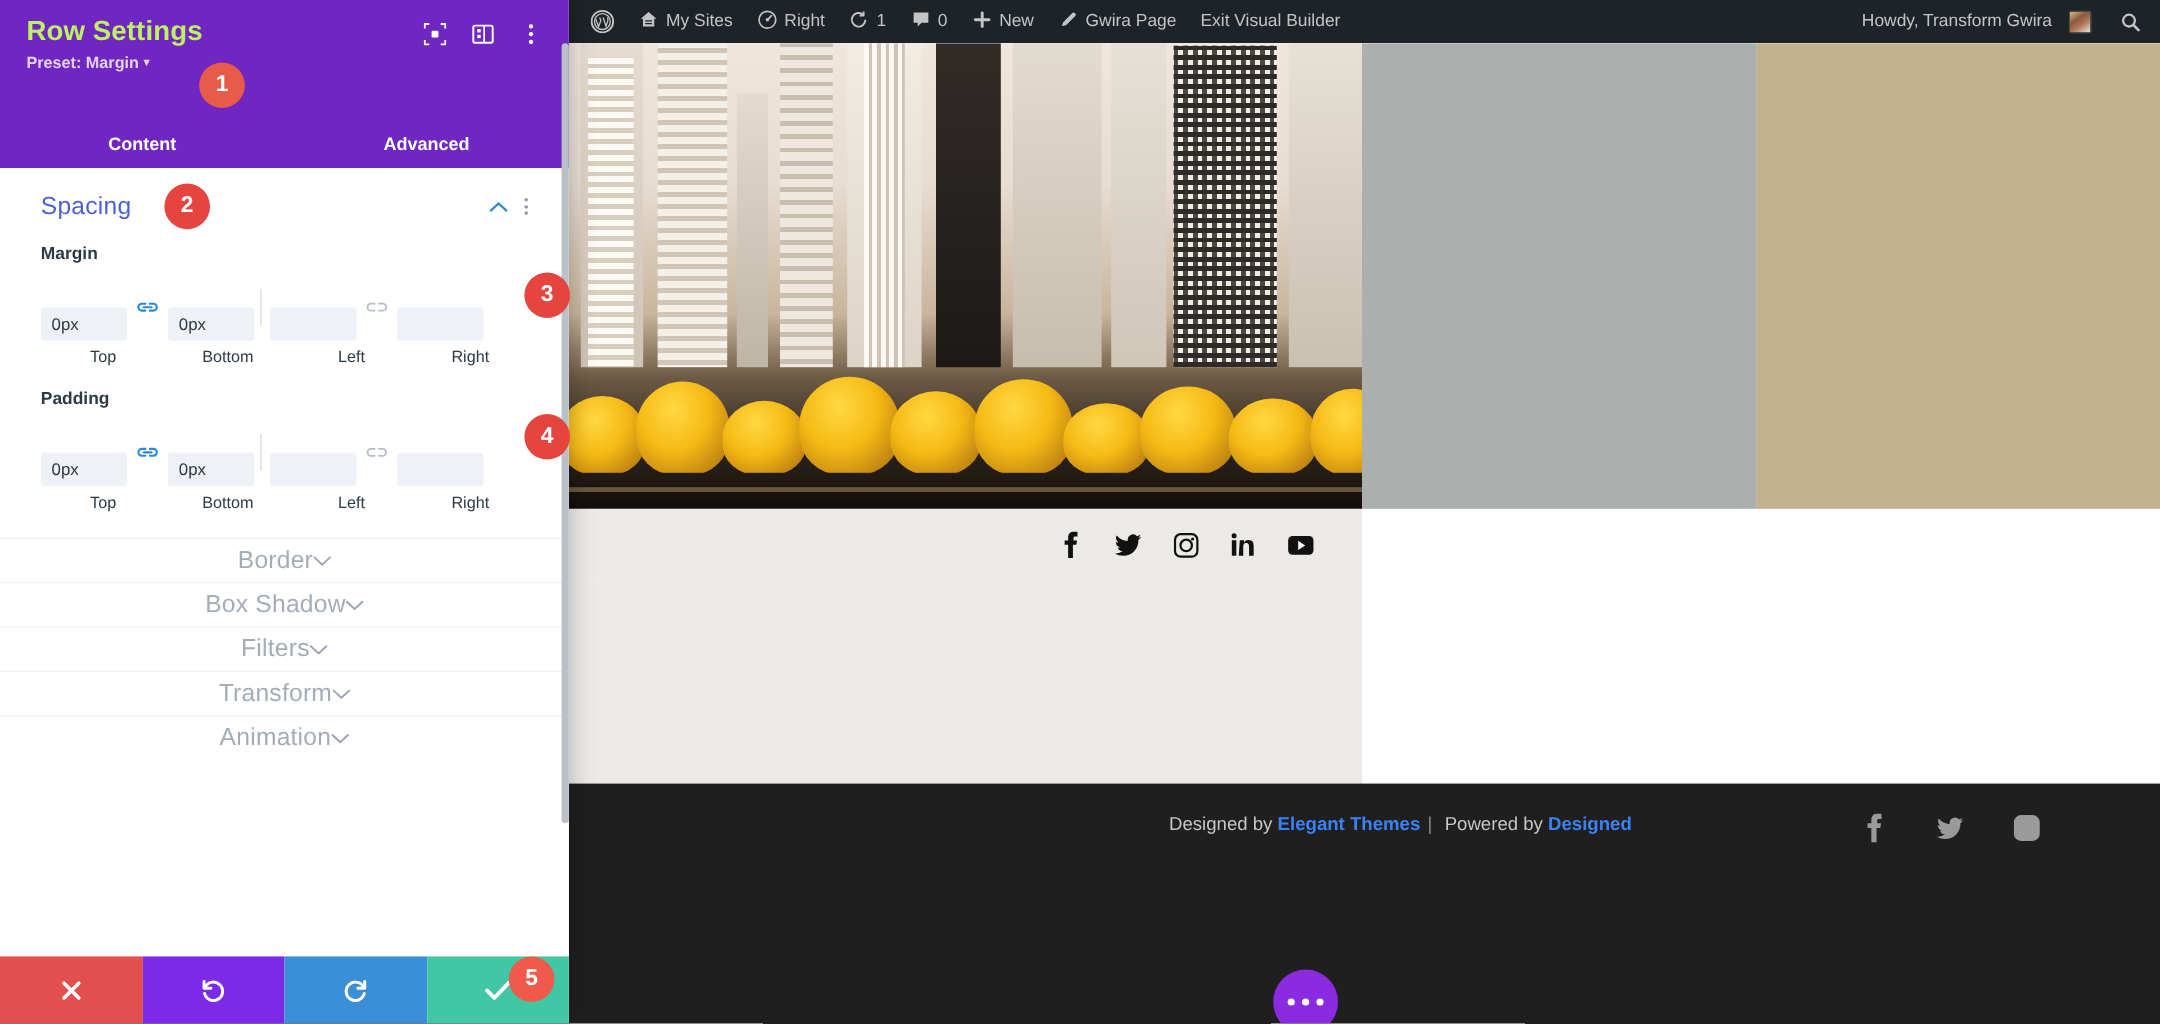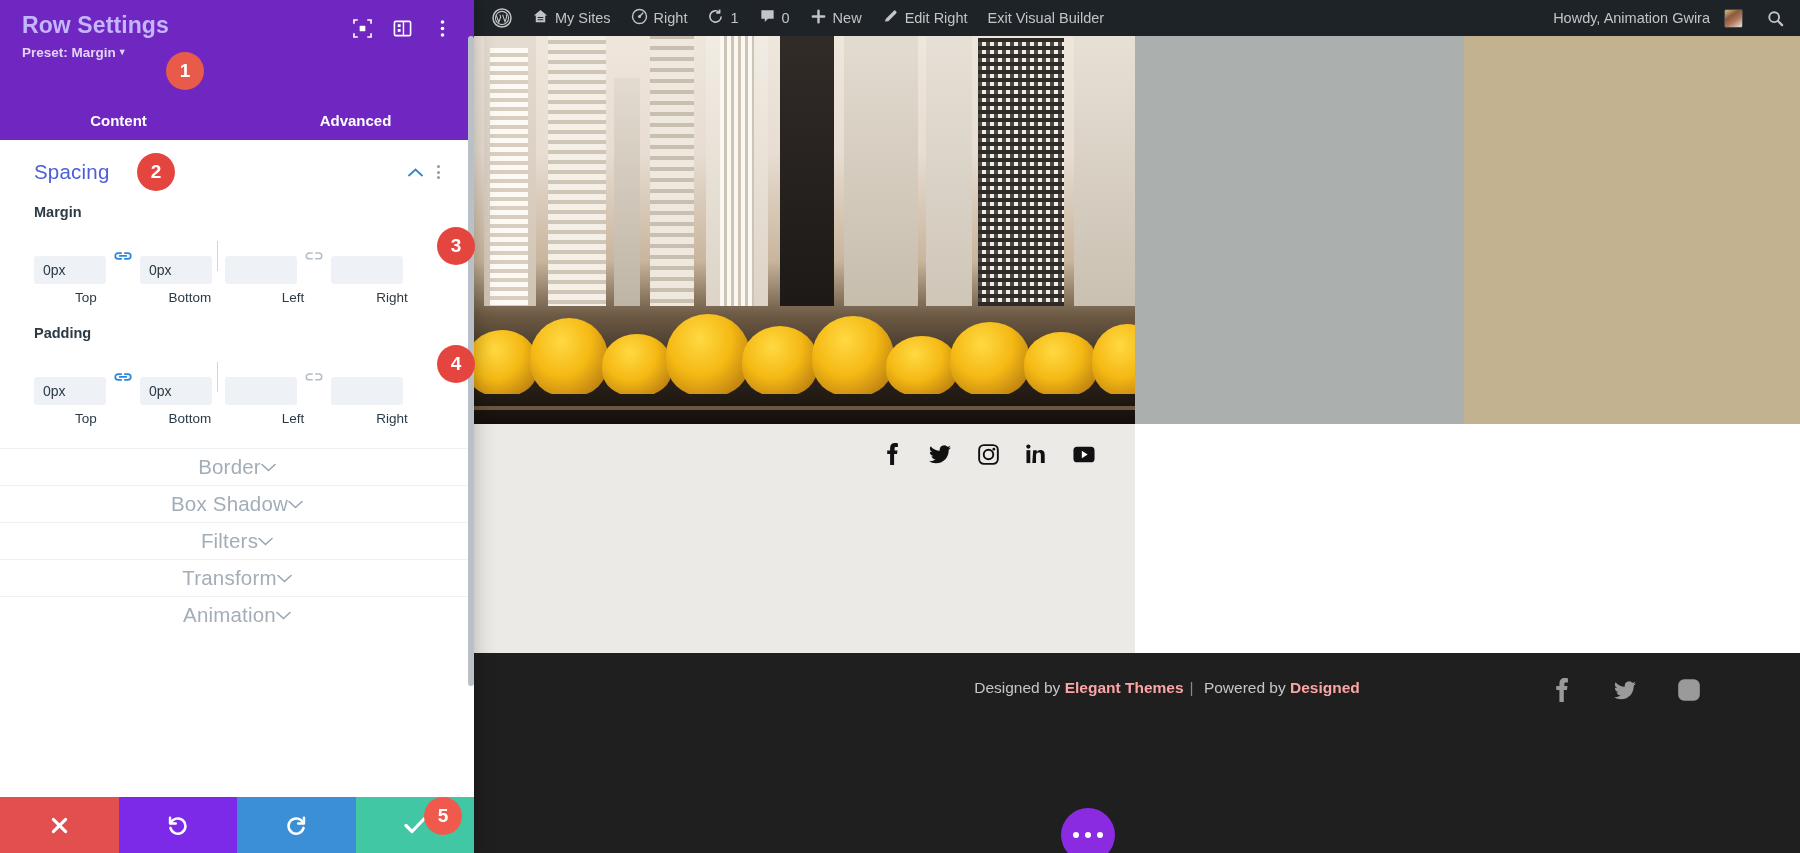--- a/index.html
+++ b/index.html
@@ -22,21 +22,21 @@
   }
   .panel-header {
     background: #6d28d9;
     background: #7026c0;
     padding: 12px 22px 0 22px;
     position: relative;
     height: 100px;
   }
   .panel-title-row { display:flex; align-items:flex-start; justify-content:space-between; }
   .panel-title {
-    color:#c4b5fd; font-size: 23px; font-weight: 700; letter-spacing:.1px;
+    color:#bef264; font-size: 23px; font-weight: 700; letter-spacing:.1px;
     line-height: 1.2;
   }
   .panel-preset {
     color:#e2d3f5; font-size: 13.5px; font-weight:600; margin-top: 5px;
   }
   .panel-preset .caret { font-size: 9px; vertical-align: 2px; margin-left:2px;}
   .header-icons { display:flex; align-items:center; gap: 20px; padding-top: 6px;}
   .hicon { width: 20px; height:20px; display:flex; align-items:center; justify-content:center; cursor:pointer; }
   .hicon svg { display:block; }
 
@@ -177,21 +177,21 @@
   .body-fill { position:absolute; left:0; top: 448px; width: 661px; height: 205px; background:#eceae6;}
 
   .site-footer {
     position:absolute; left:0; right:0; top: 617px; height: 200px; background:#1f1f1f;
     display:flex; align-items:flex-start;
   }
   .footer-credit {
     color:#c6c6c6; font-size: 15.5px; margin-top: 26px; width: 100%;
     text-align:center; padding-left: 60px;
   }
-  .footer-credit b { color:#fca5a5; font-weight:700;}
+  .footer-credit b { color:#3b82f6; font-weight:700;}
   .footer-credit .sep { color:#8a8a8a; margin: 0 6px;}
   .footer-social { position:absolute; right: 100px; top: 26px; display:flex; gap: 42px;}
   .footer-social .soc svg path, .footer-social .soc svg circle, .footer-social .soc svg rect { fill:#9a9a9a; }
 
   .fab {
     position:absolute; left: 587px; top: 772px; width: 54px; height:54px; border-radius:50%;
     background:#8a2be2; display:flex; align-items:center; justify-content:center; gap: 6px;
     cursor:pointer; z-index: 20;
   }
   .fab i { width:6px; height:6px; border-radius:50%; background:#fff; display:block;}
@@ -478,28 +478,28 @@
           </svg>
         </span>
         <span class="ab-label">New</span>
       </div>
       <div class="ab-item">
         <span>
           <svg width="17" height="17" viewBox="0 0 18 18">
             <path d="M3 14.4l1.1-3.1L12.3 3.1a1.6 1.6 0 0 1 2.3 0l.3.3a1.6 1.6 0 0 1 0 2.3L6.7 13.9z" fill="#c3c4c7"></path>
           </svg>
         </span>
-        <span class="ab-label">Edit Right</span>
+        <span class="ab-label">Gwira Page</span>
       </div>
       <div class="ab-item">
         <span class="ab-label">Exit Visual Builder</span>
       </div>
       <div class="ab-right">
         <div class="ab-item">
-          <span class="ab-label">Howdy, Animation Gwira</span>
+          <span class="ab-label">Howdy, Transform Gwira</span>
           <span class="avatar"></span>
         </div>
         <div class="ab-item ab-search">
           <svg width="17" height="17" viewBox="0 0 18 18">
             <circle cx="7.6" cy="7.6" r="5.2" fill="none" stroke="#c3c4c7" stroke-width="2"></circle>
             <path d="M11.6 11.6L16 16" stroke="#c3c4c7" stroke-width="2.4" stroke-linecap="round"></path>
           </svg>
         </div>
       </div>
     </div>

